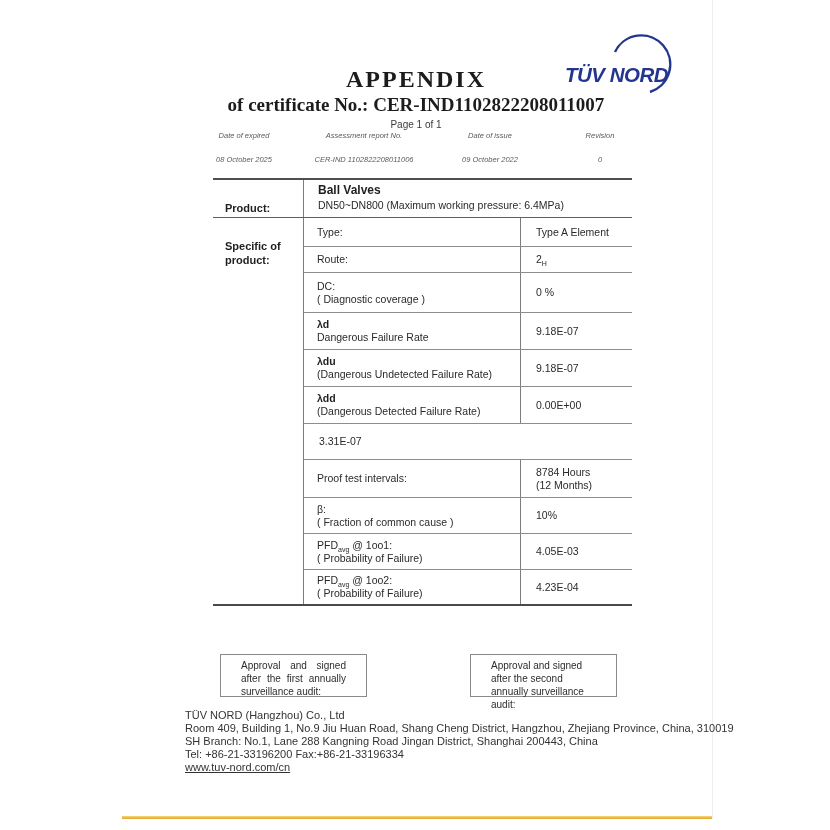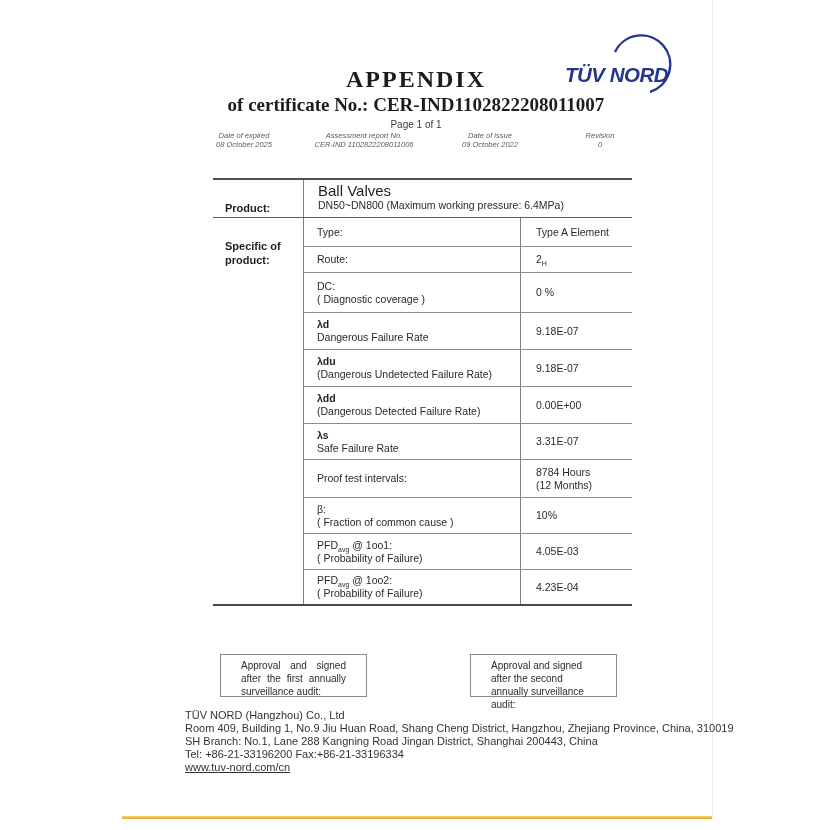--- a/index.html
+++ b/index.html
@@ -11,33 +11,33 @@
             background:linear-gradient(#f5d476,#e2a52f);}
   
   .logo{position:absolute;left:563px;top:30px;width:115px;height:68px;}
   
   .titleblock{position:absolute;left:120px;top:66px;width:592px;text-align:center;}
   .title{font-family:"Liberation Serif",serif;font-weight:bold;font-size:24px;letter-spacing:2px;color:#1c1c1c;}
   .subtitle{font-family:"Liberation Serif",serif;font-weight:bold;font-size:19px;color:#1c1c1c;margin-top:1px;}
   .pageno{font-size:10px;color:#3a3a3a;margin-top:3px;}
   
   .meta{position:absolute;top:131px;font-size:7.5px;font-style:italic;color:#5a5a5a;text-align:center;line-height:9px;}
-  .meta .v{margin-top:0;}
+  .meta .v{margin-top:15px;}
   .meta-expiry{left:188px;width:112px;}
   .meta-report{left:296px;width:136px;}
   .meta-issue{left:434px;width:112px;}
   .meta-rev{left:558px;width:84px;}
   
   .tbl{position:absolute;left:213px;top:178px;width:419px;
        border-top:2px solid #4f4f4f;border-bottom:2px solid #4a4a4a;font-size:10.5px;}
   .prod-row{display:flex;height:37px;border-bottom:1px solid #5f5f5f;}
   .lbl-cell{width:91px;border-right:1px solid #7c7c7c;box-sizing:border-box;
             padding:21px 4px 0 12px;font-weight:bold;font-size:11px;color:#1f1f1f;line-height:14px;}
   .prod-content{flex:1;padding:3px 0 0 14px;line-height:15px;}
-  .prod-name{font-weight:normal;font-size:15px;color:#1f1f1f;}
+  .prod-name{font-weight:bold;font-size:12px;color:#1f1f1f;}
   .prod-spec{font-size:10.5px;}
   .spec-wrap{display:flex;}
   .rows{flex:1;}
   .row{display:flex;border-bottom:1px solid #8d8d8d;}
   .row:last-child{border-bottom:none;}
   .term-cell{width:217px;border-right:1px solid #7c7c7c;box-sizing:border-box;
              padding-left:13px;display:flex;flex-direction:column;justify-content:center;line-height:13px;}
   .val-cell{flex:1;display:flex;flex-direction:column;justify-content:center;
             padding-left:15px;line-height:13px;}
   .bold{font-weight:bold;color:#1f1f1f;}
@@ -157,24 +157,20 @@
           <div class="term-cell">
             <div class="bold">λdd</div>
             <div>(Dangerous Detected Failure Rate)</div>
           </div>
           <div class="val-cell">
               <div>0.00E+00</div>
             </div>
         </div>
 
         <div class="row h35">
-          <div class="term-cell">
-            <div class="bold">λs</div>
-            <div>Safe Failure Rate</div>
-          </div>
           <div class="val-cell">
               <div>3.31E-07</div>
             </div>
         </div>
 
         <div class="row h37">
           <div class="term-cell">
               <div>Proof test intervals:</div>
             </div>
           <div class="val-cell">

